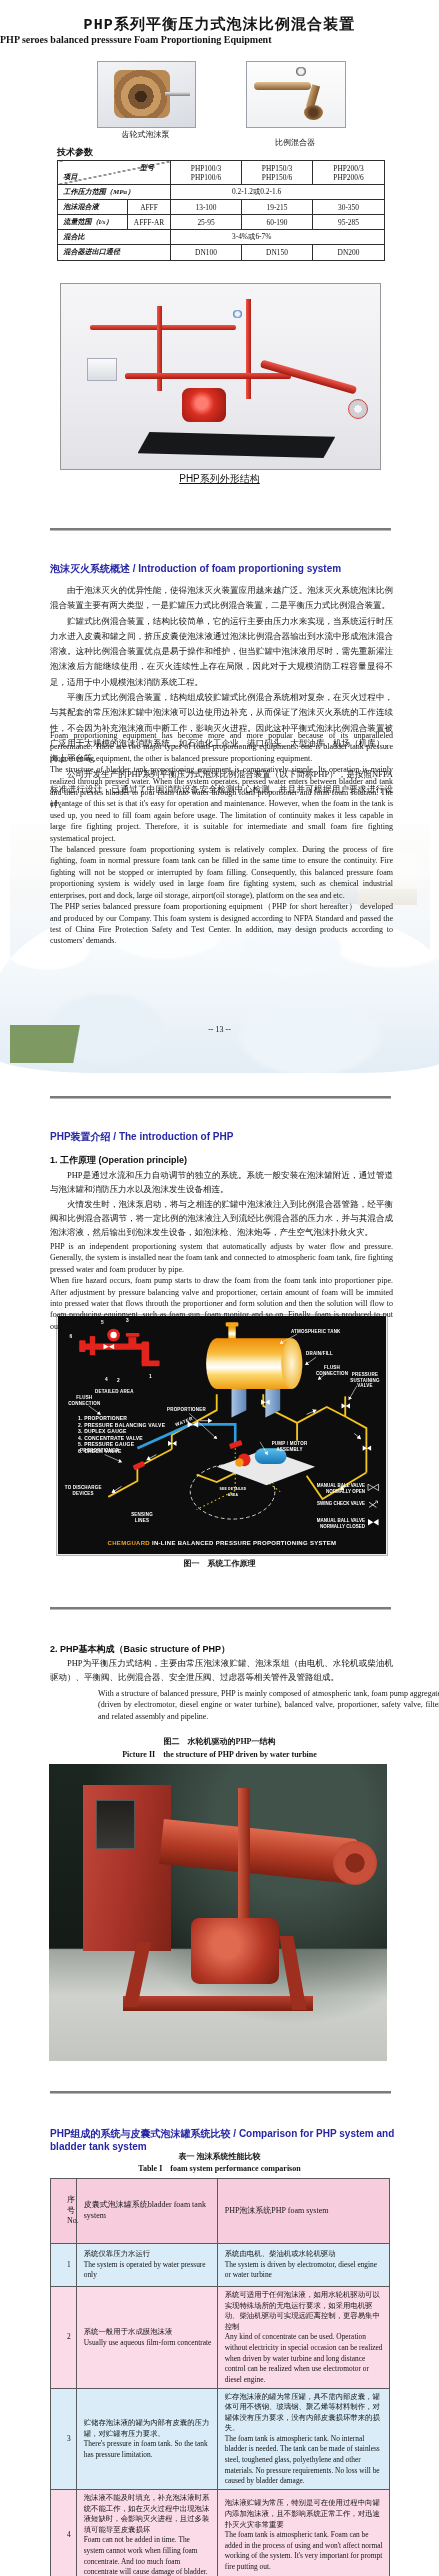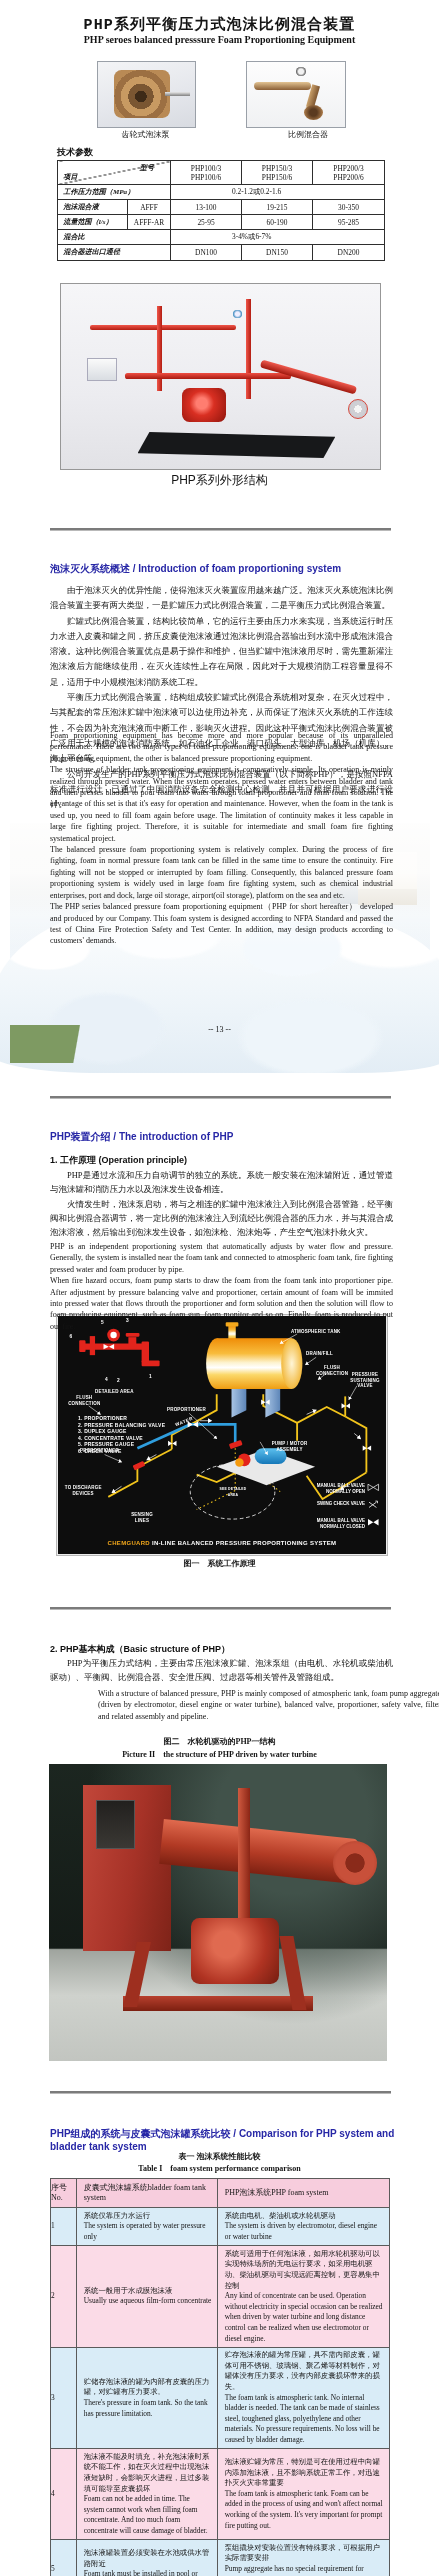--- a/index.html
+++ b/index.html
@@ -7,35 +7,35 @@
     position:relative; width:439px; height:2576px; margin:0 auto;
     background:#ffffff; overflow:hidden;
     font-family:"Liberation Serif","DejaVu Serif",serif; color:#141414;
   }
   .abs { position:absolute; }
 
   
   .title-cn { top:15px; left:0; width:439px; text-align:center;
     font-family:Liberation Mono, monospace; font-weight:bold;
     font-size:15px; letter-spacing:1.1px; }
-  .title-en { top:34px; left:0; width:439px; text-align:center;
+  .title-en { top:34px; left:0; width:439px; text-align:left;
     font-weight:bold; font-size:10px; }
   .sec-head { font-family:"Liberation Sans","DejaVu Sans",sans-serif;
     font-weight:bold; font-size:10px; color:#2727a6; }
   .sub-head { font-family:"Liberation Sans","DejaVu Sans",sans-serif;
     font-weight:bold; font-size:9px; color:#0e0e0e; }
   .cn-block { width:343px; left:50px; font-size:8.5px; line-height:15.3px;
     text-align:justify; }
   .cn-block p { margin:0; text-indent:2em; }
   .en-block { width:343px; left:50px; font-size:8px; line-height:11.4px;
     text-align:justify; z-index:3; }
   .en-block p { margin:0; }
   .fig-cap { left:0; width:439px; text-align:center; font-weight:bold; font-size:8px; }
-  .fig-cap-sans { left:0; width:439px; text-align:center; font-size:12px;
-    font-family:"Liberation Sans","DejaVu Sans",sans-serif; }
+  .fig-cap-sans { left:0; width:439px; text-align:center; font-size:10px;
+    font-family:"Liberation Sans","DejaVu Sans",sans-serif;text-decoration:underline; }
   .divider { left:50px; width:341px; height:2.6px;
     background:linear-gradient(180deg,#7b7b7b 0 55%, #b9b9b9 55% 100%); }
 
   
   .pfig { top:61px; height:65px; border:0.5px solid #9aa0a8;
     background:linear-gradient(165deg,#f3f4f6 0%,#e5e7ec 55%,#d8dbe1 100%); }
   .pfig-left { left:97px; width:97px; }
   .pfig-right { left:246px; width:98px; background:linear-gradient(180deg,#fdfdfd,#f0f1f3); }
   .pcap { top:129px; width:97px; text-align:center; font-size:8px;
     font-family:"Liberation Sans","DejaVu Sans",sans-serif; }
@@ -154,21 +154,21 @@
     background:linear-gradient(180deg,#b8402e,#7c1f10); }
   .p2-leg1 { position:absolute; left:24%; top:60%; width:4%; height:22%; background:#9e2f1f; transform:skewX(-12deg); }
   .p2-leg2 { position:absolute; left:70%; top:58%; width:4%; height:25%; background:#9e2f1f; transform:skewX(10deg); }
   .p2-riser2 { position:absolute; left:56%; top:8%; width:3.5%; height:48%;
     background:linear-gradient(90deg,#d05a40,#8a2515); }
 
   
   table.cmp { position:absolute; top:2178px; left:50px; width:340px;
     border-collapse:collapse; table-layout:fixed; font-size:7.4px; line-height:10.6px; }
   .cmp td { border:0.5px solid #5a5a5a; vertical-align:middle; padding:2.6px 5.3px 2.6px 6.3px; }
-  .cmp td.no { text-align:left; padding:0; }
+  .cmp td.no { text-align:left; padding:16px; }
   .cmp tr.hdr td { height:23px; font-size:8px; }
   .cmp tr.hdr { background:#f7cddd; }
   .cmp tr.blue { background:#d9ecf7; }
   .cmp tr.pink { background:#fbdbe7; }
 </style>
 </head>
 <body>
 
 <div class="page">
 
@@ -179,21 +179,21 @@
     <div class="gp-body"></div>
     <div class="gp-shaft"></div>
   </div>
   <div class="abs pfig pfig-right">
     <div class="pr-pipe"></div>
     <div class="pr-gauge"></div>
     <div class="pr-elbow"></div>
     <div class="pr-outlet"></div>
   </div>
   <div class="abs pcap" style="left:97px;">齿轮式泡沫泵</div>
-  <div class="abs pcap" style="left:259px;width:98px;">比例混合器</div>
+  <div class="abs pcap" style="left:246px;width:98px;margin-top:8px;">比例混合器</div>
 
   <div class="abs sub-head tech-head">技术参数</div>
   <table class="tech">
     <colgroup>
         <col style="width:70px">
         <col style="width:43px">
         <col style="width:71px">
         <col style="width:71px">
         <col style="width:72px">
       </colgroup>

